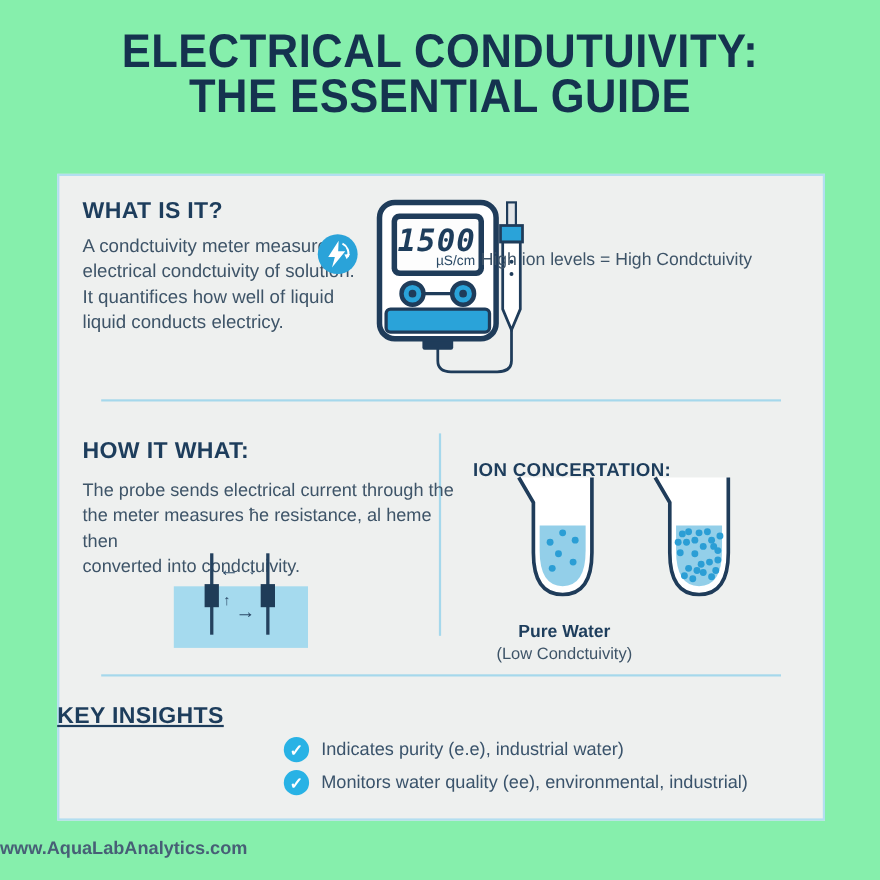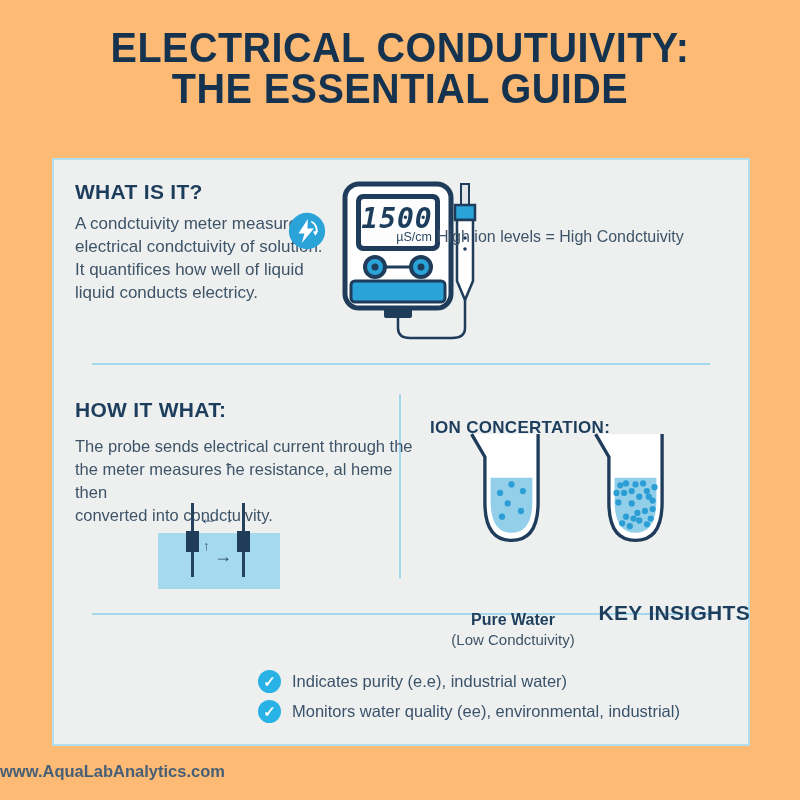--- a/index.html
+++ b/index.html
@@ -1,33 +1,33 @@
 <!DOCTYPE html>
 <html><head>
 <meta charset="utf-8">
 <style>
   html,body{margin:0;padding:0;background:#e9eae9;}
-  .canvas{position:relative;width:800px;height:800px;margin:0 auto;background:#fdba74;
+  .canvas{position:relative;width:800px;height:800px;margin:0 auto;background:#86efac;
           font-family:"Liberation Sans",sans-serif;overflow:hidden;}
   
   .title{position:absolute;top:27px;left:0;width:800px;text-align:center;color:#15324f;
          font-weight:bold;font-size:43px;line-height:41px;letter-spacing:.5px;
          transform:scaleX(.92);}
   
   .panel{position:absolute;left:52px;top:158px;width:694px;height:584px;
          border:2px solid #b3def0;background:#eef0ef;}
   
   .section-h{position:absolute;margin:0;color:#1d3d5c;font-weight:bold;font-size:21px;letter-spacing:.3px;}
   .body-text{position:absolute;margin:0;color:#3e5468;font-size:17px;line-height:23px;white-space:pre-line;}
   #what-heading{left:75px;top:180px;}
   #what-body{left:75px;top:212px;width:260px;}
   #how-heading{left:75px;top:398px;}
   #how-body{left:75px;top:435px;width:345px;font-size:16.5px;}
   #ion-heading{left:430px;top:398px;font-size:17px;margin-top:20px;}
-  #ki-heading{left:52px;top:601px;width:698px;text-align:right;}
+  #ki-heading{left:52px;top:639px;width:698px;text-align:left;text-decoration:underline;}
   
   .bolt{position:absolute;left:288px;top:212px;width:38px;height:38px;}
   .meter{position:absolute;left:340px;top:178px;width:150px;height:168px;}
   .ion-note{position:absolute;left:437px;top:224px;width:292px;
             color:#3e5468;font-size:16px;line-height:26px;margin:0;}
   
   .div-h{position:absolute;left:92px;width:618px;height:2px;background:#a5d8ec;}
   #div1{top:363px;} #div2{top:613px;}
   .div-v{position:absolute;left:399px;top:394px;width:2px;height:184px;background:#a5d8ec;}
   
@@ -39,21 +39,21 @@
   .arrow{position:absolute;color:#2c4a68;font-weight:bold;line-height:1;}
   #a-left{left:199px;top:509px;font-size:18px;}
   #a-down{left:226px;top:511px;font-size:13px;}
   #a-up{left:203px;top:539px;font-size:13px;}
   #a-right{left:214px;top:547px;font-size:18px;}
   
   .beaker{position:absolute;width:95px;height:124px;}
   #beaker1{left:464px;top:430px;} #beaker2{left:588px;top:430px;}
   .blabel{position:absolute;width:150px;text-align:center;top:565px;line-height:20px;}
   #blabel1{left:438px;} #blabel2{left:562px;}
-  .bname{font-weight:bold;color:#1d3d5c;font-size:16px;margin-top:45px;}
+  .bname{font-weight:bold;color:#1d3d5c;font-size:16px;}
   .bsub{color:#3e5468;font-size:15px;}
   
   .ki-item{position:absolute;left:258px;display:flex;align-items:center;gap:11px;}
   #ki1{top:670px;} #ki2{top:700px;}
   .check{width:23px;height:23px;border-radius:50%;background:#28b2e5;color:#fff;
          font-size:15px;font-weight:bold;display:flex;align-items:center;justify-content:center;}
   .ki-text{color:#3a536b;font-size:16.5px;}
   
   .footer{position:absolute;left:0;top:762px;width:800px;text-align:left;color:#475f76;font-size:16.5px;font-weight:bold;}
 </style>

